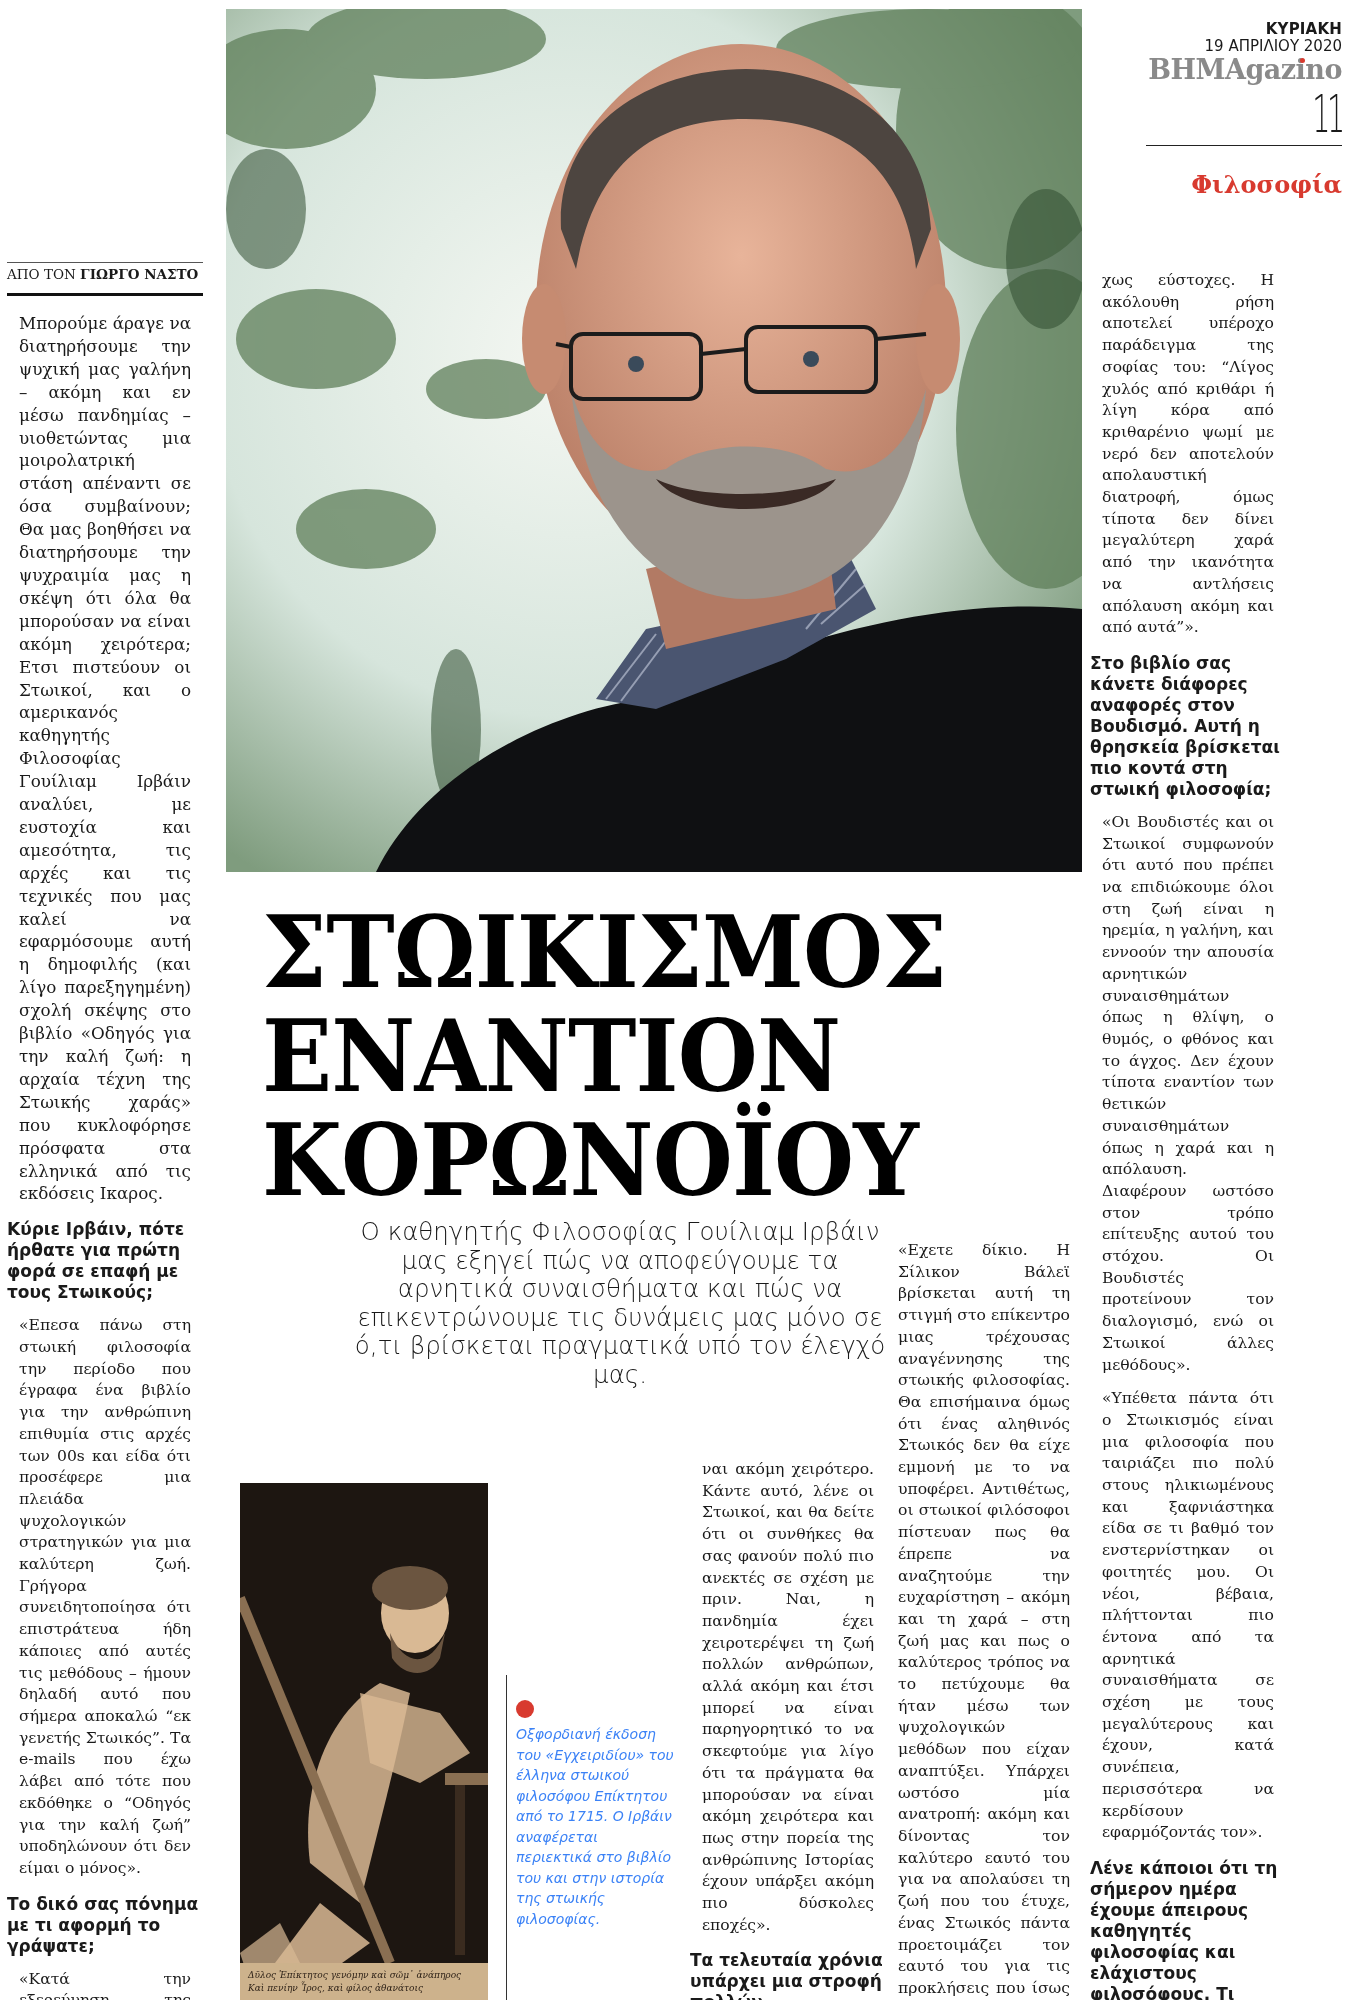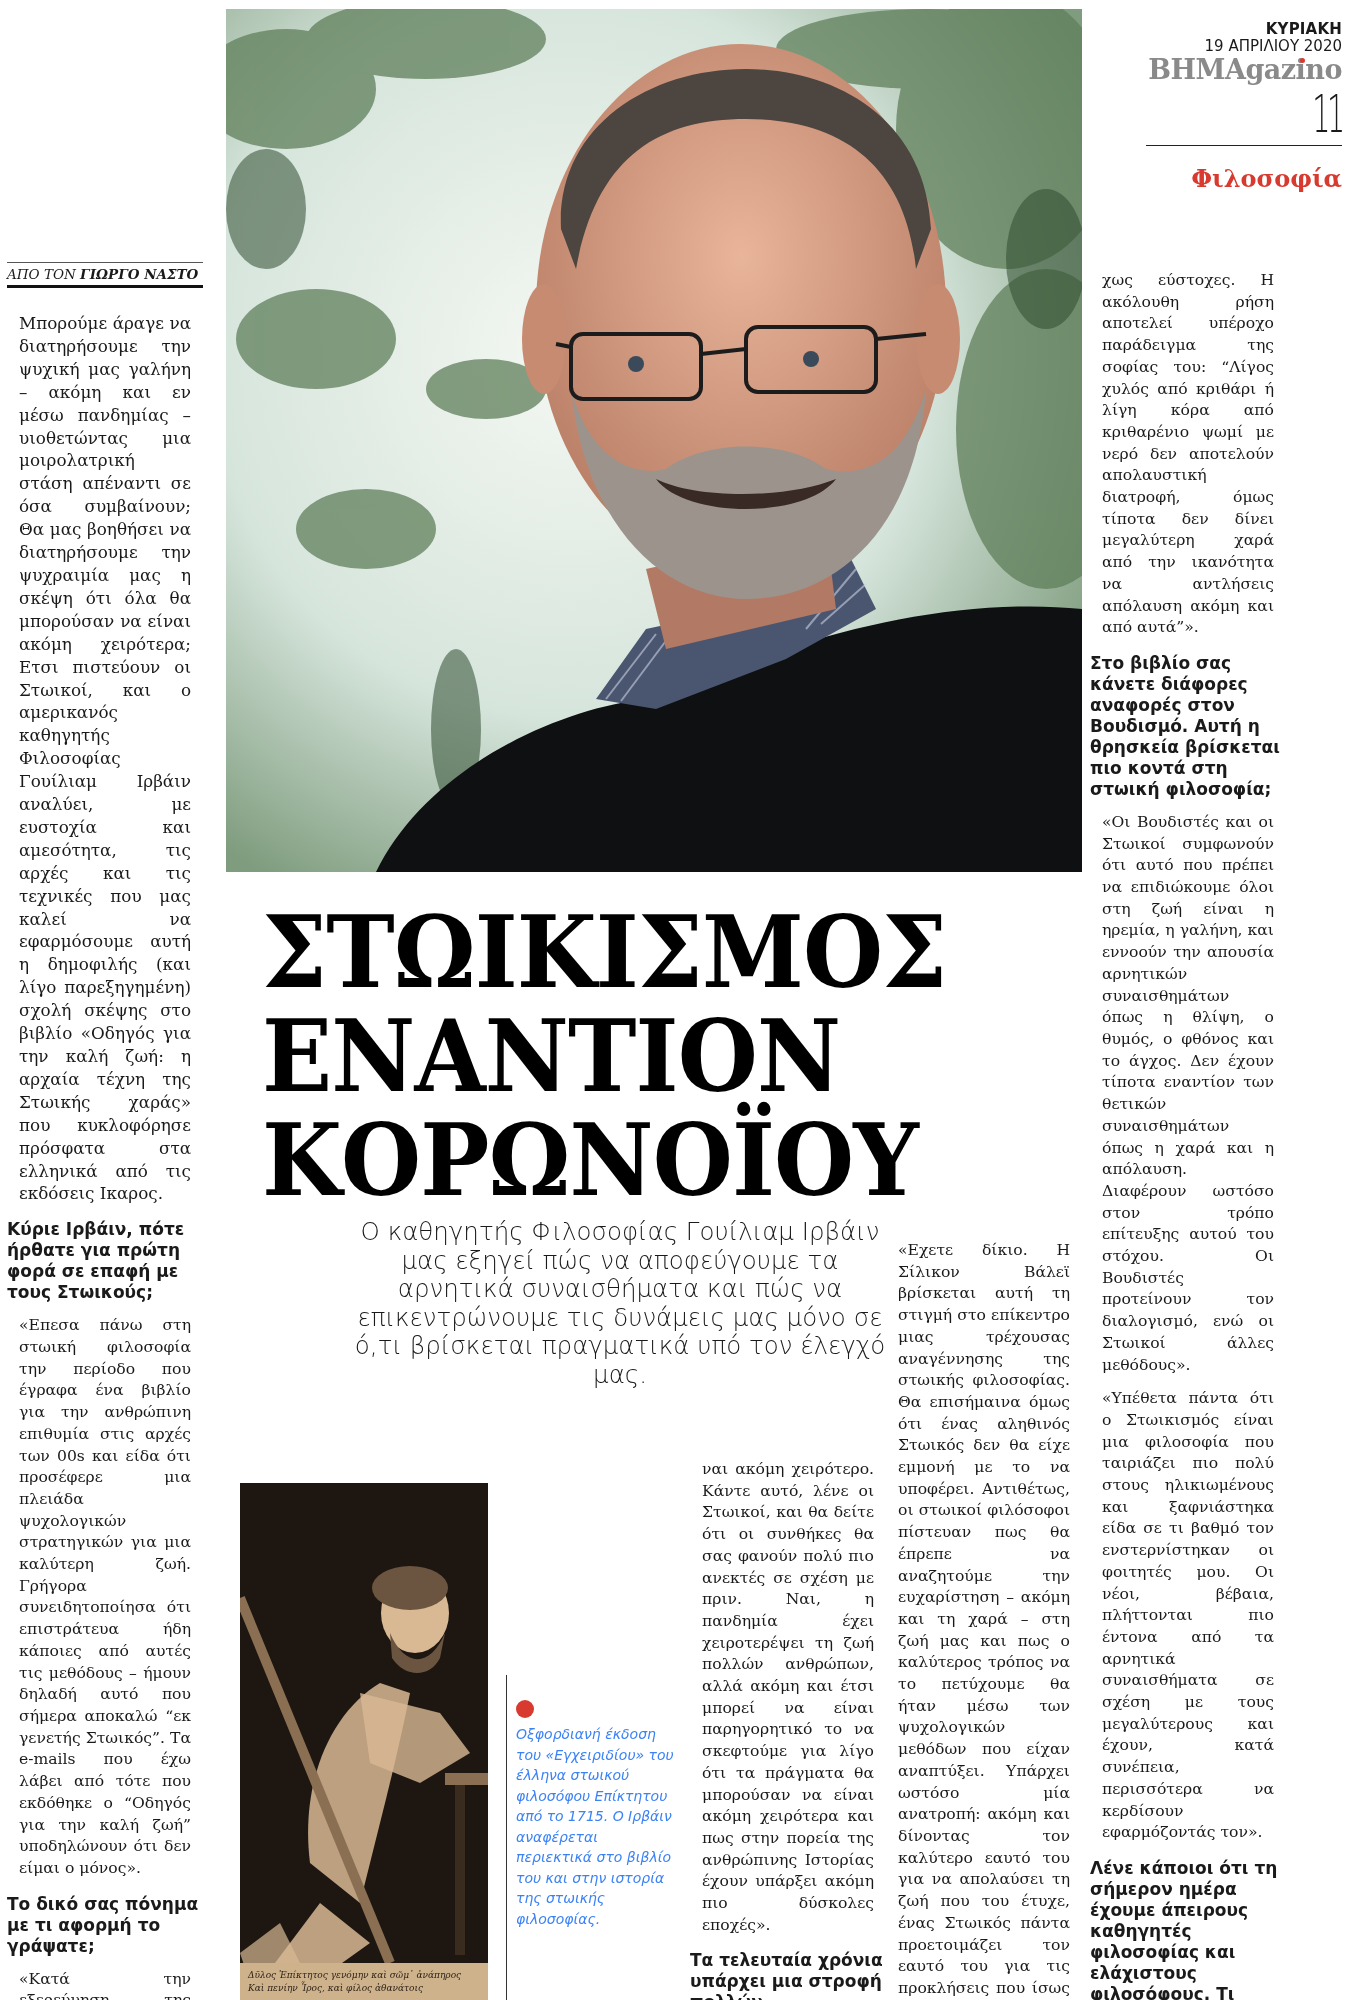--- a/index.html
+++ b/index.html
@@ -6,31 +6,31 @@
   body { width:1362px; height:2000px; background:#fff; position:relative; overflow:hidden; color:#1a1a1a; font-family:"DejaVu Serif", serif; }
   .abs { position:absolute; }
   
   .mast { right:20px; top:0; width:196px; text-align:right; }
   .mast .day { font-family:"DejaVu Sans", sans-serif; font-weight:bold; font-size:15px; line-height:17px; margin-top:21px; letter-spacing:0.2px; }
   .mast .date { font-family:"DejaVu Sans", sans-serif; font-size:15px; line-height:17px; }
   .mast .brand { font-family:"DejaVu Serif", serif; font-weight:bold; font-size:27px; line-height:30px; color:#8a8a8a; letter-spacing:-0.5px; position:relative; }
   .mast .brand .dot { position:absolute; width:5px; height:5px; background:#d83a2f; border-radius:50%; right:37px; top:3px; }
   .mast .page { font-family:"DejaVu Sans", sans-serif; font-weight:200; font-size:52px; line-height:54px; margin-top:2px; letter-spacing:-6px; transform:scaleX(0.55); transform-origin:right; }
   .mast .rule { border-top:1px solid #222; margin-top:4px; }
-  .mast .section { font-family:"DejaVu Serif", serif; font-weight:bold; color:#d83a2f; font-size:24px; line-height:30px; margin-top:18px; }
+  .mast .section { font-family:"DejaVu Serif", serif; font-weight:bold; color:#d83a2f; font-size:24px; line-height:30px; margin-top:24px; }
   
   .photo { left:226px; top:9px; width:856px; height:863px; overflow:hidden; background:#cfe0d2; }
   
   .headline { left:262px; top:900px; width:700px; font-family:"DejaVu Serif", serif; font-weight:bold; font-size:100px; line-height:104px; letter-spacing:-1px; color:#000; transform:scaleX(0.92); transform-origin:left; }
   .deck { left:350px; top:1218px; width:540px; font-family:"DejaVu Sans", sans-serif; font-weight:200; font-size:24.5px; line-height:28.5px; color:#1a1a1a;text-align:center; }
   
   .col { font-size:15.6px; line-height:21.7px; text-align:justify; hyphens:none; }
   .col p { margin:12px; }
   .col .q { font-family:"DejaVu Sans", sans-serif; font-weight:bold; font-size:17px; line-height:21px; margin-top:14px; margin-bottom:4px; text-align:left; }
-  .byline { left:7px; top:262px; width:196px; border-top:1px solid #555; border-bottom:3px solid #111; font-family:"DejaVu Serif", serif; font-size:13.5px; line-height:20px; padding:1px 0 1px;font-style:italic; }
+  .byline { left:7px; top:262px; width:196px; border-top:1px solid #555; border-bottom:3px solid #111; font-family:"DejaVu Serif", serif; font-size:13.5px; line-height:20px; padding:1px 0 9px; }
   .byline b { font-weight:bold; }
   .c1 { left:7px; top:300px; width:196px; }
   .c3 { left:690px; top:1447px; width:196px; }
   .c4 { left:886px; top:1228px; width:196px; }
   .c5 { left:1090px; top:258px; width:196px; }
   .c1 .lead { font-size:16.8px; line-height:22.9px; }
   
   .engr { left:240px; top:1483px; width:248px; height:517px; background:#f9a8d4; overflow:hidden; }
   .capbar { left:506px; top:1675px; height:325px; border-left:1.5px solid #333; }
   .capdot { left:516px; top:1700px; width:18px; height:18px; background:#d83a2f; border-radius:50%; }

